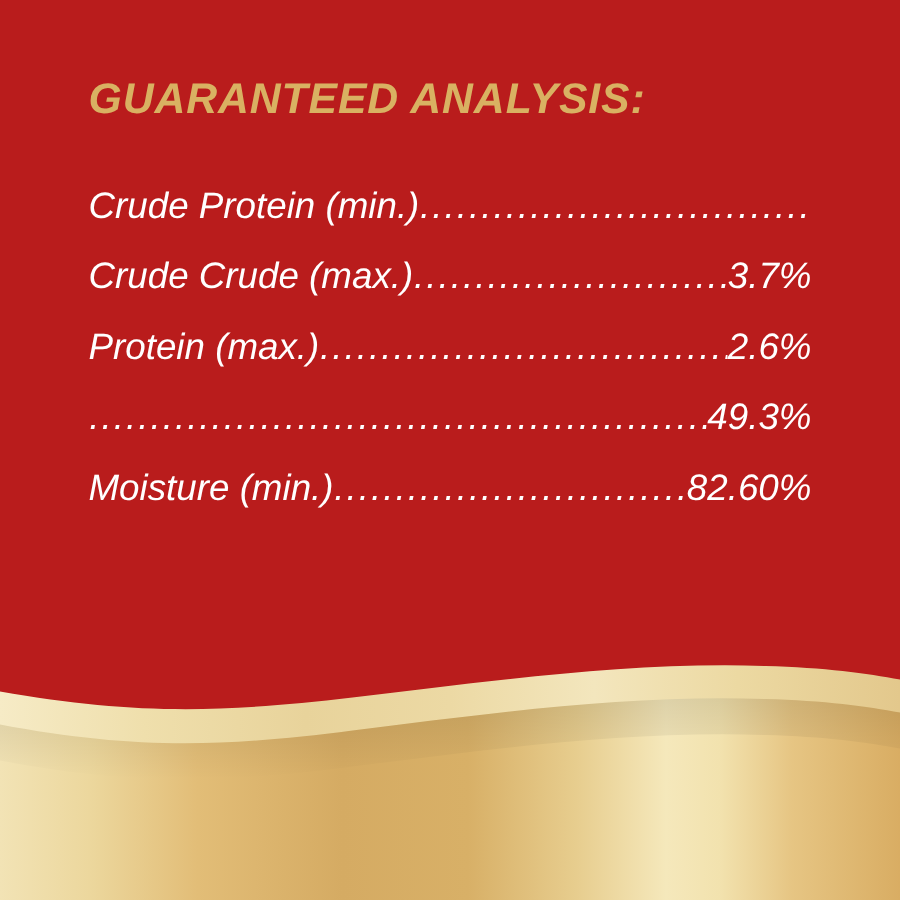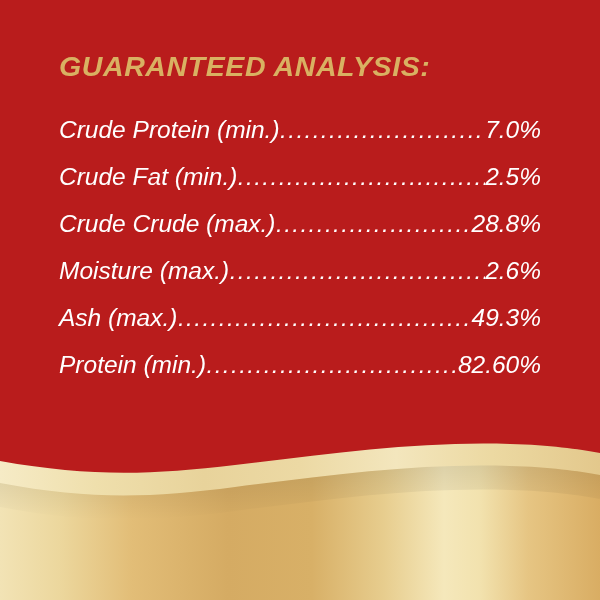--- a/index.html
+++ b/index.html
@@ -38,21 +38,21 @@
 
   
   #rows {
     position: absolute;
     left: 59px;
     top: 106px;
     width: 482px;
   }
   .row {
     display: flex;
-    align-items: center;
+    align-items: flex-end;
     width: 482px;
     height: 47px;
     color: #ffffff;
     font-size: 24.5px;
     line-height: 30px;
     white-space: nowrap;
   }
   .row-label {
     flex: 0 0 auto;
   }
@@ -95,49 +95,42 @@
 
 <div id="panel">
 
   <div id="title">GUARANTEED ANALYSIS:</div>
 
   <div id="rows">
 
     <div class="row">
       <span class="row-label">Crude Protein (min.)</span>
       <span class="row-leader"></span>
-      <span class="row-value">7.0%</span>
     </div>
 
-    <div class="row">
-      <span class="row-label">Crude Fat (min.)</span>
-      <span class="row-leader"></span>
-      <span class="row-value">2.5%</span>
-    </div>
 
     <div class="row">
       <span class="row-label">Crude Crude (max.)</span>
       <span class="row-leader"></span>
-      <span class="row-value">28.8%</span>
+      <span class="row-value">3.7%</span>
     </div>
 
     <div class="row">
-      <span class="row-label">Moisture (max.)</span>
+      <span class="row-label">Protein (max.)</span>
       <span class="row-leader"></span>
       <span class="row-value">2.6%</span>
     </div>
 
     <div class="row">
-      <span class="row-label">Ash (max.)</span>
       <span class="row-leader"></span>
       <span class="row-value">49.3%</span>
     </div>
 
     <div class="row">
-      <span class="row-label">Protein (min.)</span>
+      <span class="row-label">Moisture (min.)</span>
       <span class="row-leader"></span>
       <span class="row-value">82.60%</span>
     </div>
 
   </div>
 
   <svg id="wave" viewBox="0 0 600 175" preserveAspectRatio="none">
     <defs>
       <linearGradient id="bodyGrad" x1="0" y1="0" x2="1" y2="0">
         <stop offset="0.00" stop-color="#f2e3b5"></stop>

